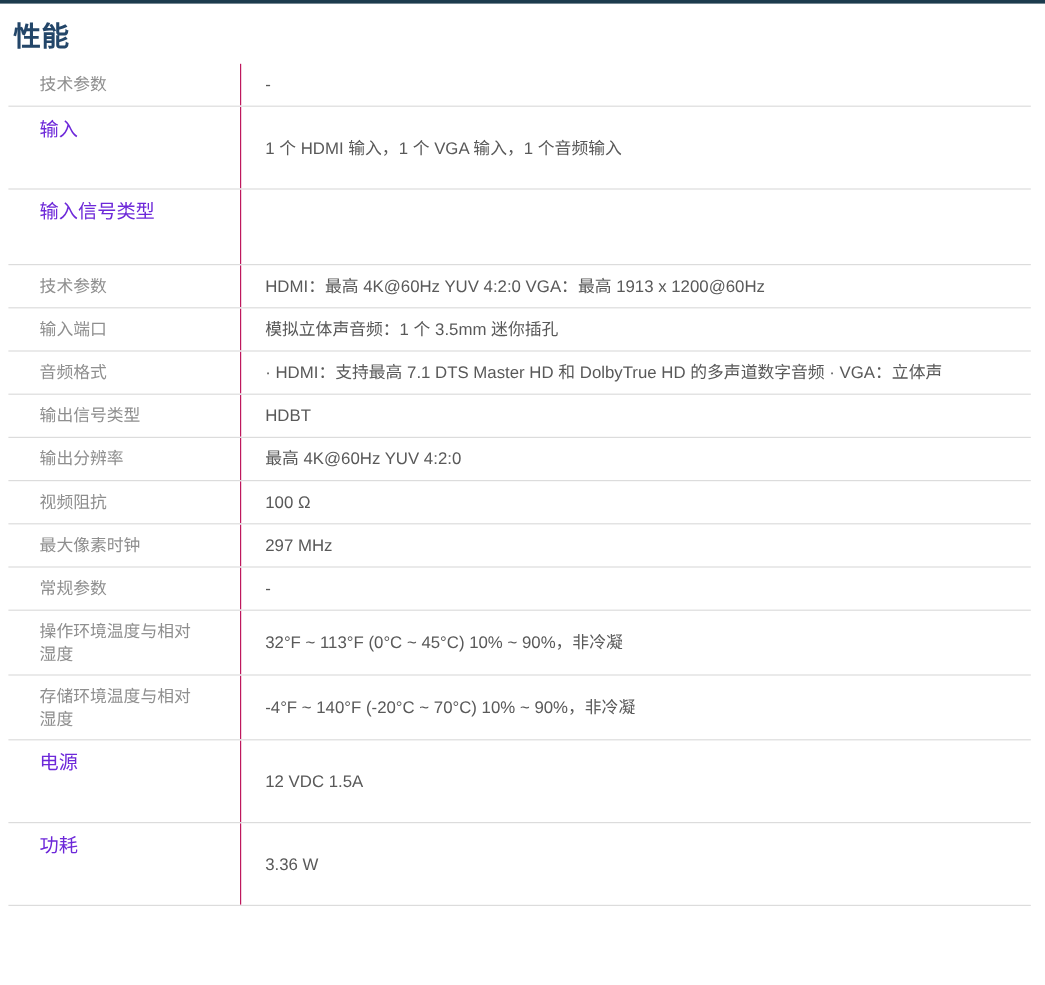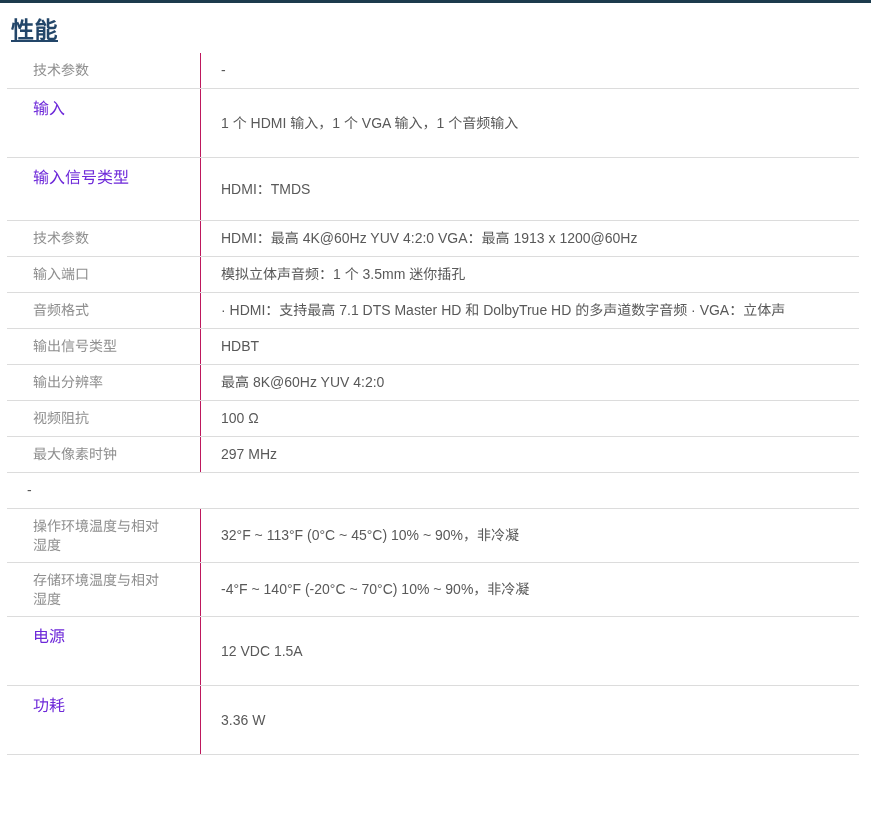--- a/index.html
+++ b/index.html
@@ -30,21 +30,21 @@
   .spec-table {
     margin: 9px 12px 0 7px; 
   }
   .spec-row {
     display: flex;
     border-bottom: 1px solid #dcdcdc;
     overflow: hidden;
   }
   .spec-row.sm { height: 36px; }
   .spec-row.md { height: 54px; }
-  .spec-row.lg { height: 63px; }
+  .spec-row.lg { height: 63px; flex-direction: column; }
   .spec-row.xl { height: 69px; }
   .cell-label {
     width: 194px;
     flex: 0 0 194px;
     padding: 0 34px 0 26px;
     border-right: 1px solid #be185d;
     display: flex;
     align-items: center;
     color: #8f8f8f;
     font-size: 14px;
@@ -69,21 +69,21 @@
     line-height: 1.35;
     overflow: hidden;
     white-space: nowrap;
   }
 </style>
 </head>
 <body>
 
 <div class="page">
   <div class="top-accent" style="background: rgb(28, 59, 77);"></div>
-  <h1 class="page-title" style="color: rgb(35, 70, 105); text-decoration: underline;">性能</h1>
+  <h1 class="page-title" style="color: rgb(35, 70, 105);">性能</h1>
   <div class="spec-table" id="spec-table">
       <div class="spec-row sm">
         <div class="cell-label">技术参数</div>
         <div class="cell-value">-</div>
       </div>
       <div class="spec-row xl">
         <div class="cell-label">输入</div>
         <div class="cell-value">1 个 HDMI 输入，1 个 VGA 输入，1 个音频输入</div>
       </div>
       <div class="spec-row lg">
@@ -101,31 +101,32 @@
       <div class="spec-row sm">
         <div class="cell-label">音频格式</div>
         <div class="cell-value">· HDMI：支持最高 7.1 DTS Master HD 和 DolbyTrue HD 的多声道数字音频 · VGA：立体声</div>
       </div>
       <div class="spec-row sm">
         <div class="cell-label">输出信号类型</div>
         <div class="cell-value">HDBT</div>
       </div>
       <div class="spec-row sm">
         <div class="cell-label">输出分辨率</div>
-        <div class="cell-value">最高 8K@60Hz YUV 4:2:0</div>
+        <div class="cell-value">最高 4K@60Hz YUV 4:2:0</div>
       </div>
       <div class="spec-row sm">
         <div class="cell-label">视频阻抗</div>
         <div class="cell-value">100 Ω</div>
       </div>
       <div class="spec-row sm">
         <div class="cell-label">最大像素时钟</div>
         <div class="cell-value">297 MHz</div>
       </div>
       <div class="spec-row sm">
+        <div class="cell-label">常规参数</div>
         <div class="cell-value">-</div>
       </div>
       <div class="spec-row md">
         <div class="cell-label">操作环境温度与相对湿度</div>
         <div class="cell-value">32°F ~ 113°F (0°C ~ 45°C) 10% ~ 90%，非冷凝</div>
       </div>
       <div class="spec-row md">
         <div class="cell-label">存储环境温度与相对湿度</div>
         <div class="cell-value">-4°F ~ 140°F (-20°C ~ 70°C) 10% ~ 90%，非冷凝</div>
       </div>

